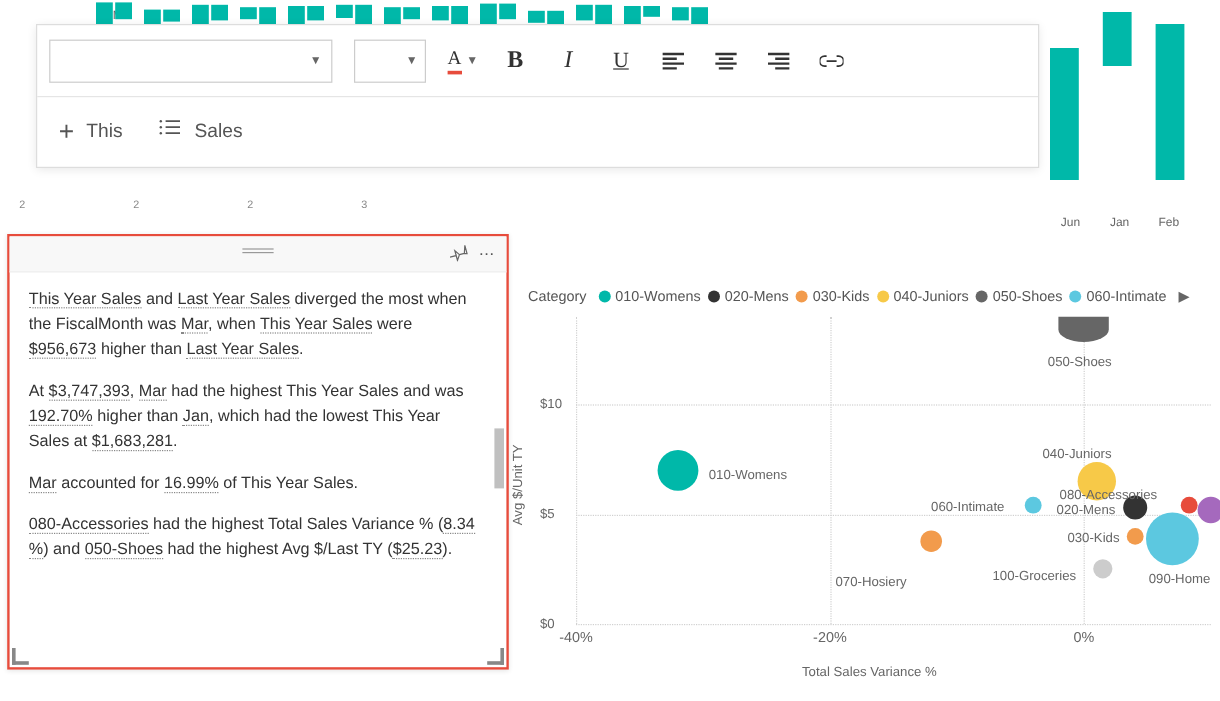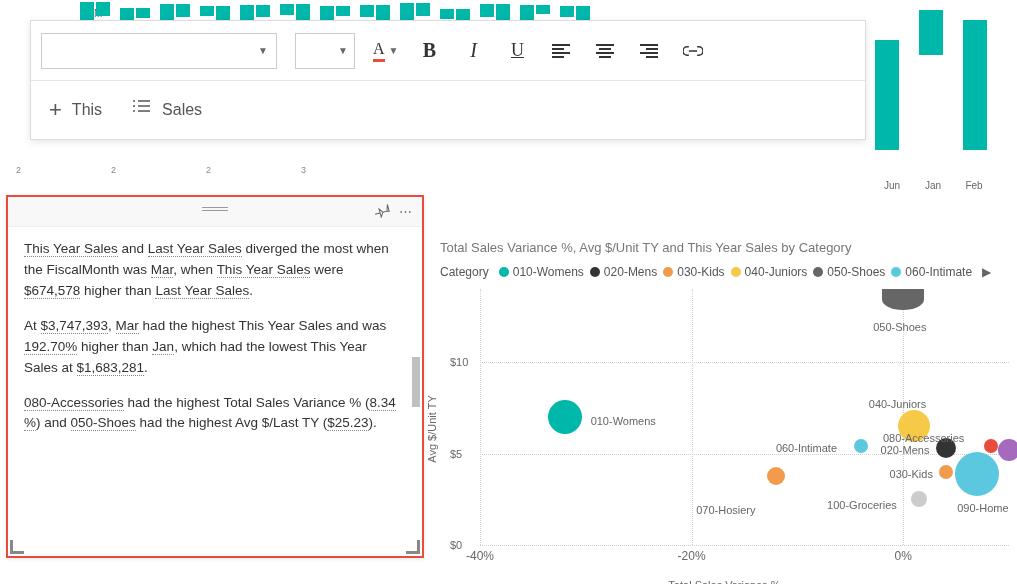--- a/index.html
+++ b/index.html
@@ -232,36 +232,38 @@
       </div>
     <span class="pin-icon">
       <svg width="16" height="16" viewBox="0 0 16 16">
           <path d="M9 1 l5 5 l-2 1 l-3 3 l1 5 l-3 -3 l-5 5 l5 -5 l-3 -3 l5 1 l3 -3 z" fill="none" stroke="#666" stroke-width="1" transform="rotate(30 8 8)"></path>
         </svg>
     </span>
     <span class="more-icon">⋯</span>
   </div>
   <div class="narrative-body">
     <p>
-      <span class="ul">This Year Sales</span><span> and </span><span class="ul">Last Year Sales</span><span> diverged the most when the FiscalMonth was </span><span class="ul">Mar</span><span>, when </span><span class="ul">This Year Sales</span><span> were </span><span class="ul">$674,578</span><span> higher than </span><span class="ul">Last Year Sales</span><span>.</span>
+      <span class="ul">This Year Sales</span><span> and </span><span class="ul">Last Year Sales</span><span> diverged the most when the FiscalMonth was </span><span class="ul">Mar</span><span>, when </span><span class="ul">This Year Sales</span><span> were </span><span class="ul">$956,673</span><span> higher than </span><span class="ul">Last Year Sales</span><span>.</span>
     </p>
     <p>
       <span>At </span><span class="ul">$3,747,393</span><span>, </span><span class="ul">Mar</span><span> had the highest This Year Sales and was </span><span class="ul">192.70%</span><span> higher than </span><span class="ul">Jan</span><span>, which had the lowest This Year Sales at </span><span class="ul">$1,683,281</span><span>.</span>
     </p>
     <p>
+      <span class="ul">Mar</span><span> accounted for </span><span class="ul">16.99%</span><span> of This Year Sales.</span>
+    </p>
+    <p>
       <span class="ul">080-Accessories</span><span> had the highest Total Sales Variance % (</span><span class="ul">8.34 %</span><span>) and </span><span class="ul">050-Shoes</span><span> had the highest Avg $/Last TY (</span><span class="ul">$25.23</span><span>).</span>
     </p>
   </div>
   <div class="scrollbar">
     <div class="scroll-thumb" style="top:130px; height:50px"></div>
   </div>
 </div>
 
 <div class="scatter-area">
-  <div class="chart-title">Total Sales Variance %, Avg $/Unit TY and This Year Sales by Category</div>
   <div class="legend">
     <span class="legend-label">Category</span>
     <span class="legend-item">
         <span class="legend-dot" style="background:#00B8A9"></span>
         <span>010-Womens</span>
       </span>
     <span class="legend-item">
         <span class="legend-dot" style="background:#333333"></span>
         <span>020-Mens</span>
       </span>

